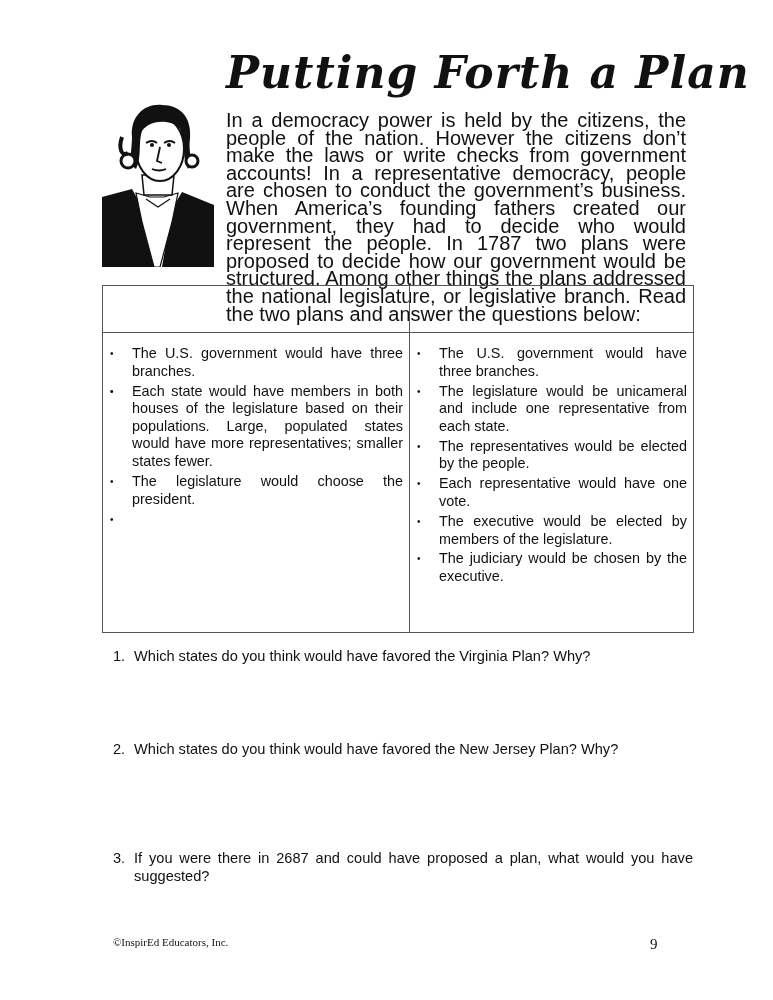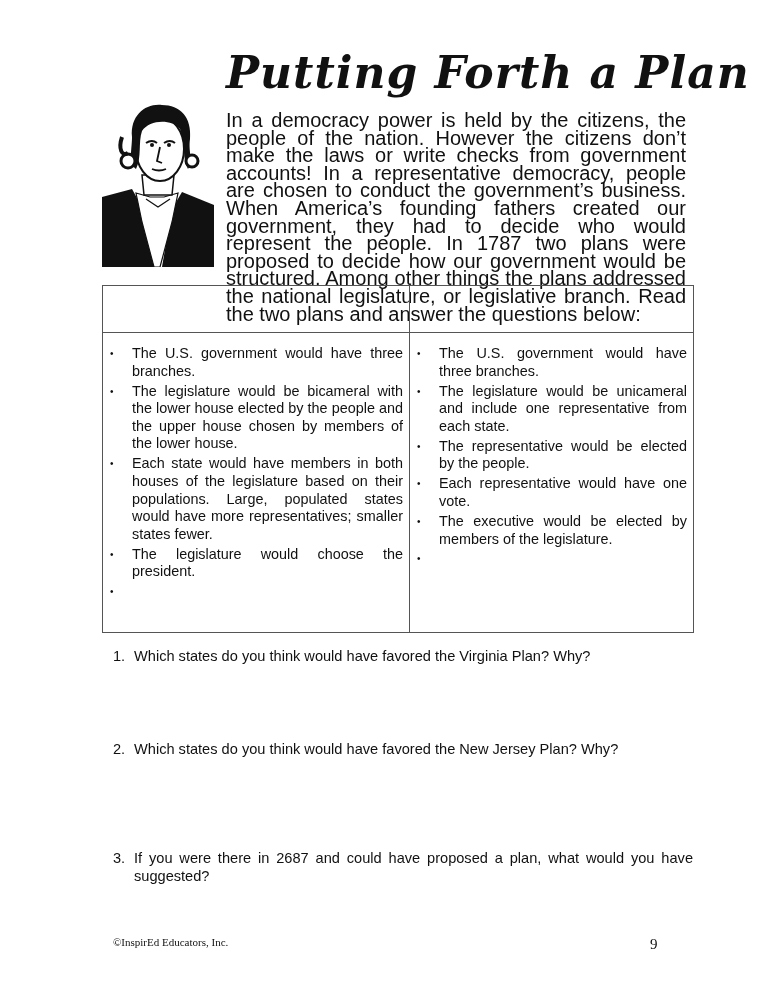--- a/index.html
+++ b/index.html
@@ -97,33 +97,33 @@
 
   <p class="intro">In a democracy power is held by the citizens, the people of the nation. However the citizens don’t make the laws or write checks from government accounts! In a representative democracy, people are chosen to conduct the government’s business. When America’s founding fathers created our government, they had to decide who would represent the people. In 1787 two plans were proposed to decide how our government would be structured. Among other things the plans addressed the national legislature, or legislative branch. Read the two plans and answer the questions below:</p>
 
   <div class="plans">
     <div class="vline"></div>
     <div class="hline"></div>
 
 
     <ul class="plan-list left">
       <li><span class="bullet">•</span><span>The U.S. government would have three branches.</span></li>
-      <li><span class="bullet">•</span><span>The legislature would be bicameral with the lower house elected by the people and the upper house chosen by members of the lower house.</span></li>
+      <li><span class="bullet">•</span></li>
       <li><span class="bullet">•</span><span>Each state would have members in both houses of the legislature based on their populations. Large, populated states would have more representatives; smaller states fewer.</span></li>
       <li><span class="bullet">•</span><span>The legislature would choose the president.</span></li>
       <li><span class="bullet">•</span></li>
     </ul>
 
     <ul class="plan-list right">
       <li><span class="bullet">•</span><span>The U.S. government would have three branches.</span></li>
       <li><span class="bullet">•</span><span>The legislature would be unicameral and include one representative from each state.</span></li>
-      <li><span class="bullet">•</span><span>The representative would be elected by the people.</span></li>
+      <li><span class="bullet">•</span><span>The representatives would be elected by the people.</span></li>
       <li><span class="bullet">•</span><span>Each representative would have one vote.</span></li>
       <li><span class="bullet">•</span><span>The executive would be elected by members of the legislature.</span></li>
-      <li><span class="bullet">•</span></li>
+      <li><span class="bullet">•</span><span>The judiciary would be chosen by the executive.</span></li>
     </ul>
   </div>
 
   <div class="question" style="top:648px;">
     <span class="num">1.</span>
     <span class="text">Which states do you think would have favored the Virginia Plan? Why?</span>
   </div>
 
   <div class="question" style="top:741px;">
     <span class="num">2.</span>

